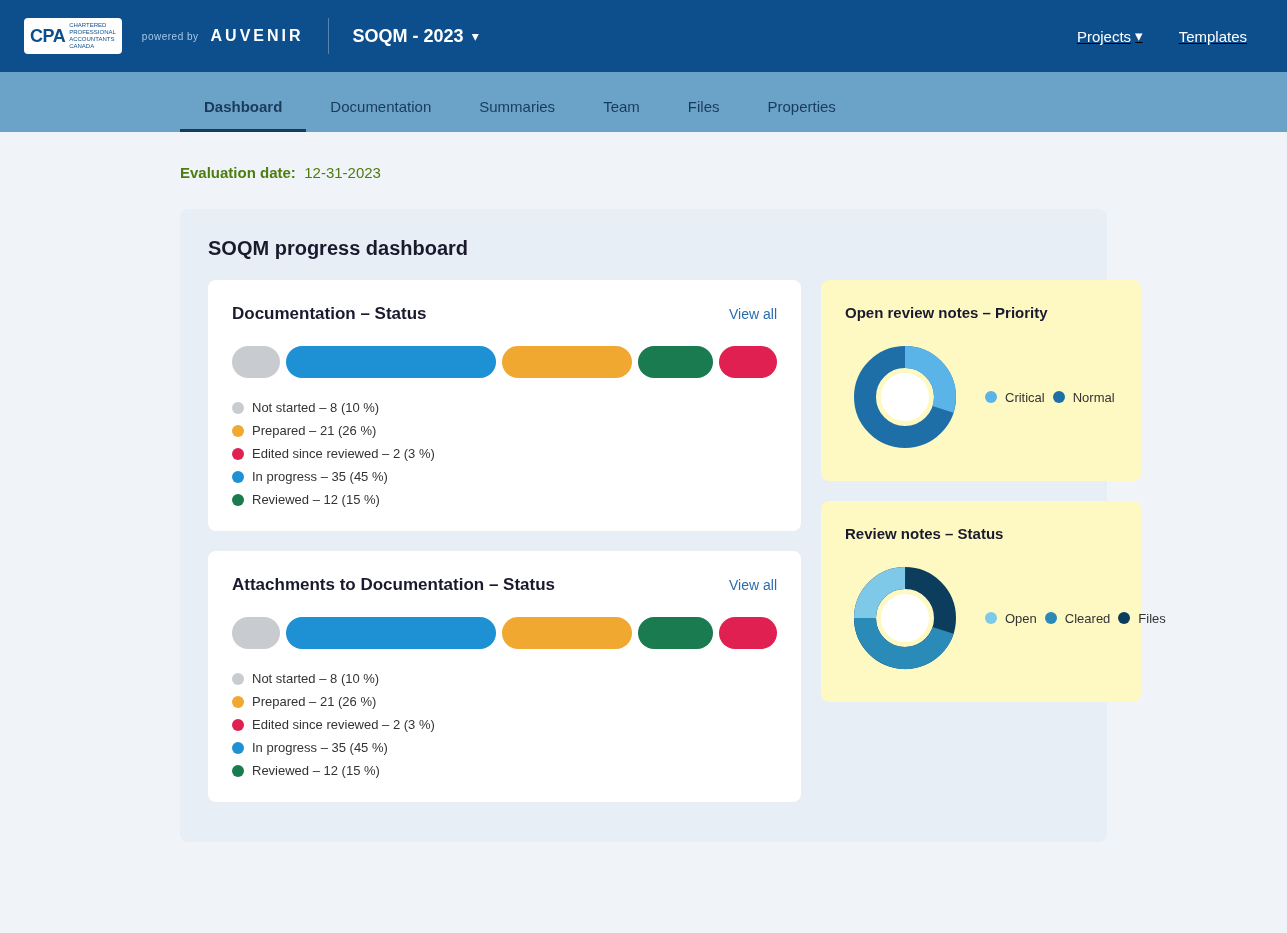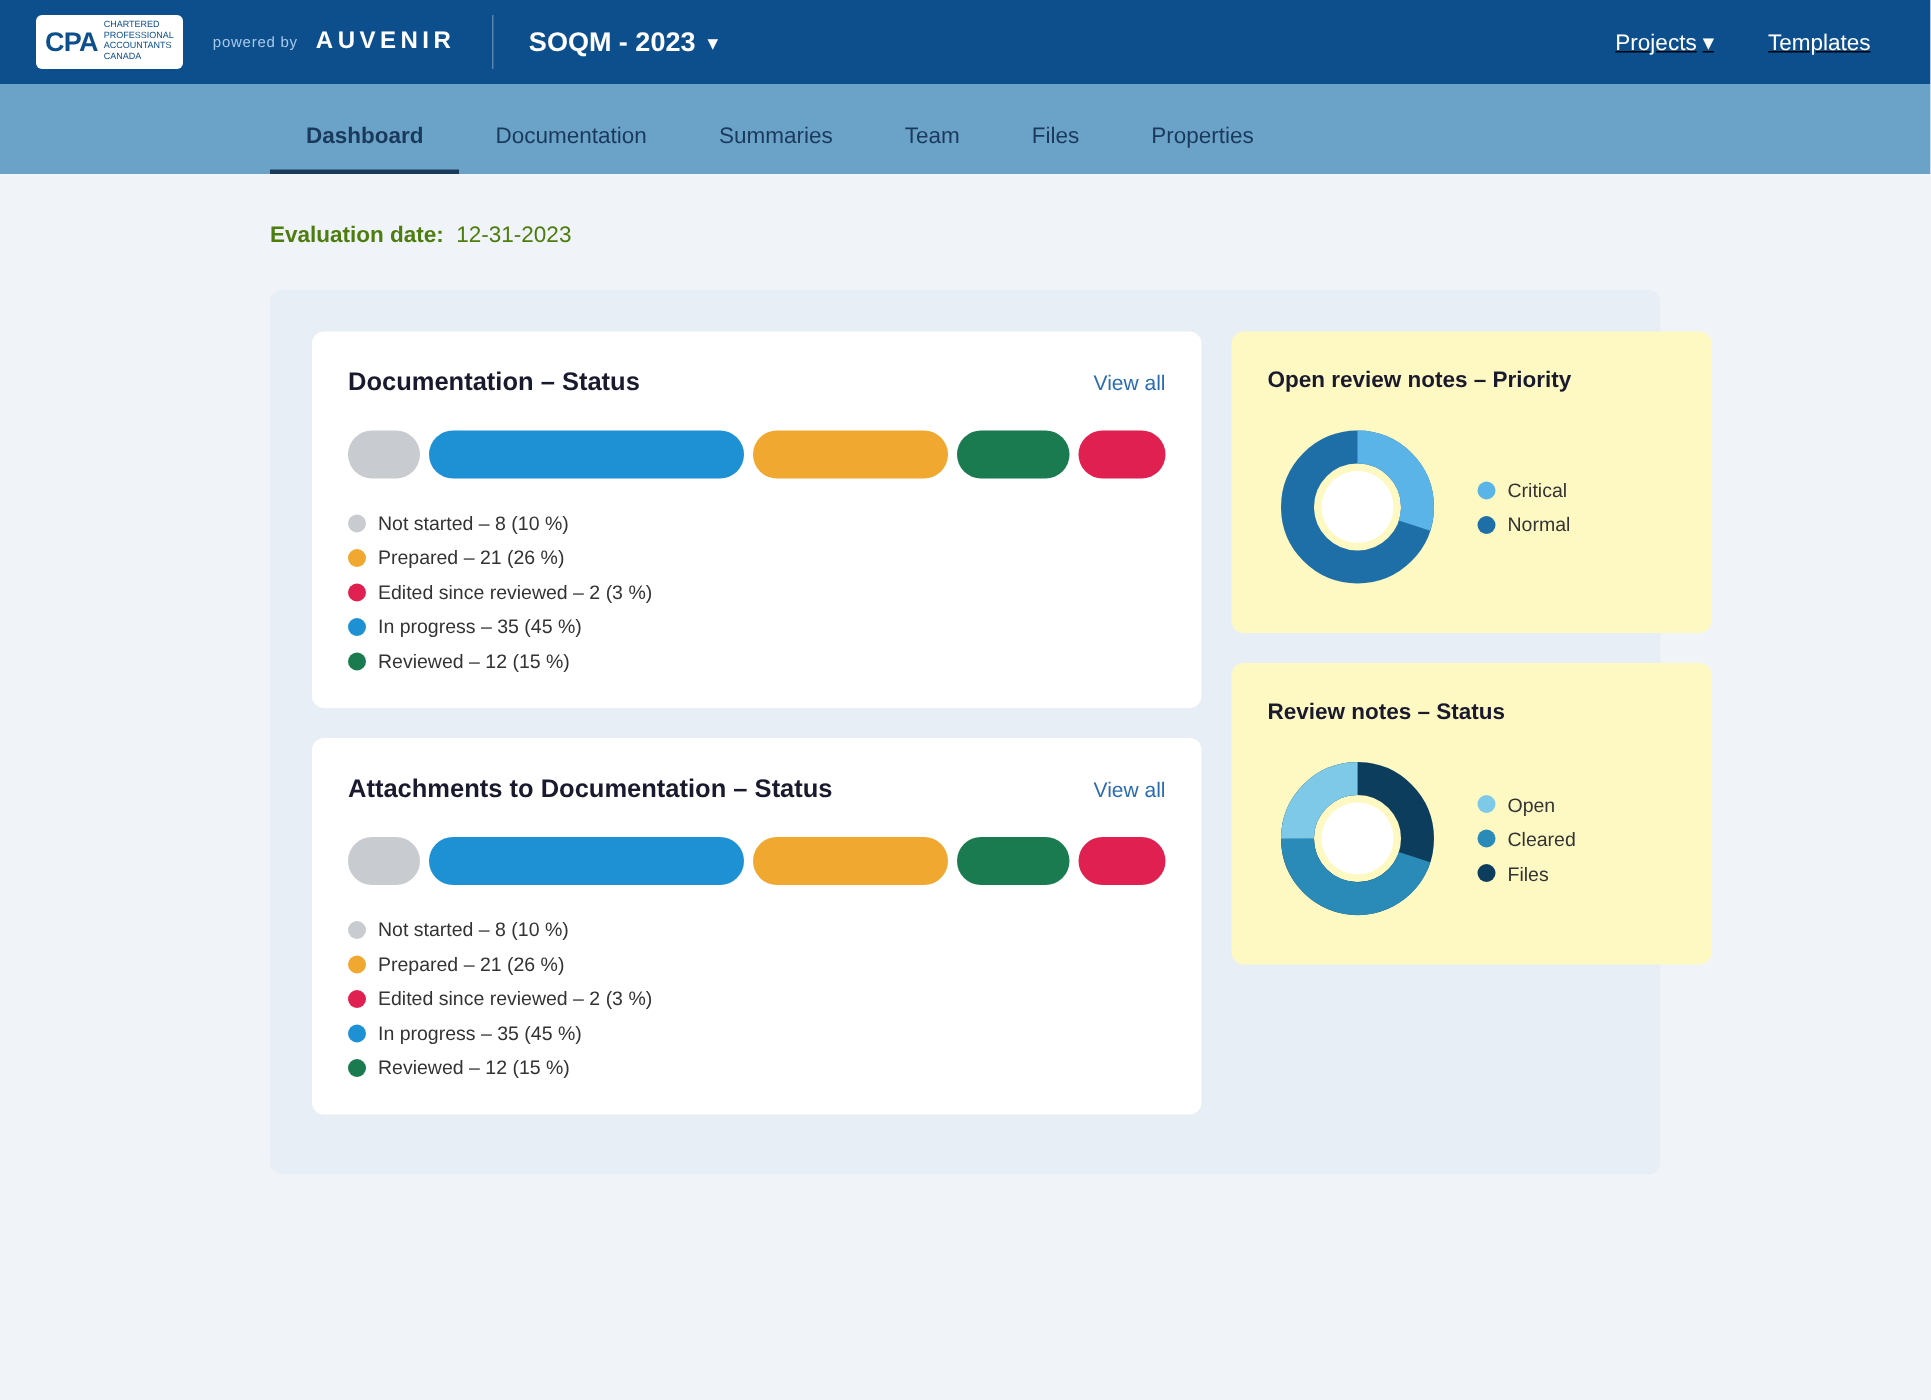--- a/index.html
+++ b/index.html
@@ -1,21 +1,21 @@
 <!DOCTYPE html>
 <html><head>
   <meta charset="utf-8">
   <style>
     * { box-sizing: border-box; margin: 0; padding: 0; }
     body { font-family: 'Segoe UI', Arial, sans-serif; background: #f0f4f8; min-height: 933px; }
 
     
     .top-nav {
       background: #0d4f8c;
-      height: 56px;
+      height: 72px;
       display: flex;
       align-items: center;
       padding: 0 24px;
       gap: 0;
     }
     .top-nav-logo {
       display: flex;
       align-items: center;
       gap: 12px;
     }
@@ -237,21 +237,21 @@
     .donut-container {
       display: flex;
       align-items: center;
       gap: 20px;
     }
     .donut-svg {
       flex-shrink: 0;
     }
     .donut-legend {
       display: flex;
-      flex-direction: column;
+      flex-direction: row;
       gap: 8px;
     }
     .donut-legend-item {
       display: flex;
       align-items: center;
       gap: 8px;
       font-size: 13px;
       color: #333;
     }
     .donut-dot {
@@ -313,20 +313,21 @@
   </div>
 </nav>
 
 <main class="page-content">
   <p class="eval-date">
     <strong>Evaluation date:</strong>
     &nbsp;<span>12-31-2023</span>
   </p>
 
   <div class="dashboard-card">
+    <h2 class="dashboard-title">SOQM progress dashboard</h2>
 
     <div class="main-grid">
 
       <div class="left-col">
 
         <div class="status-card">
           <div class="status-card-header">
             <span class="status-card-title">Documentation – Status</span>
             <a class="view-all-link">View all</a>
           </div>

